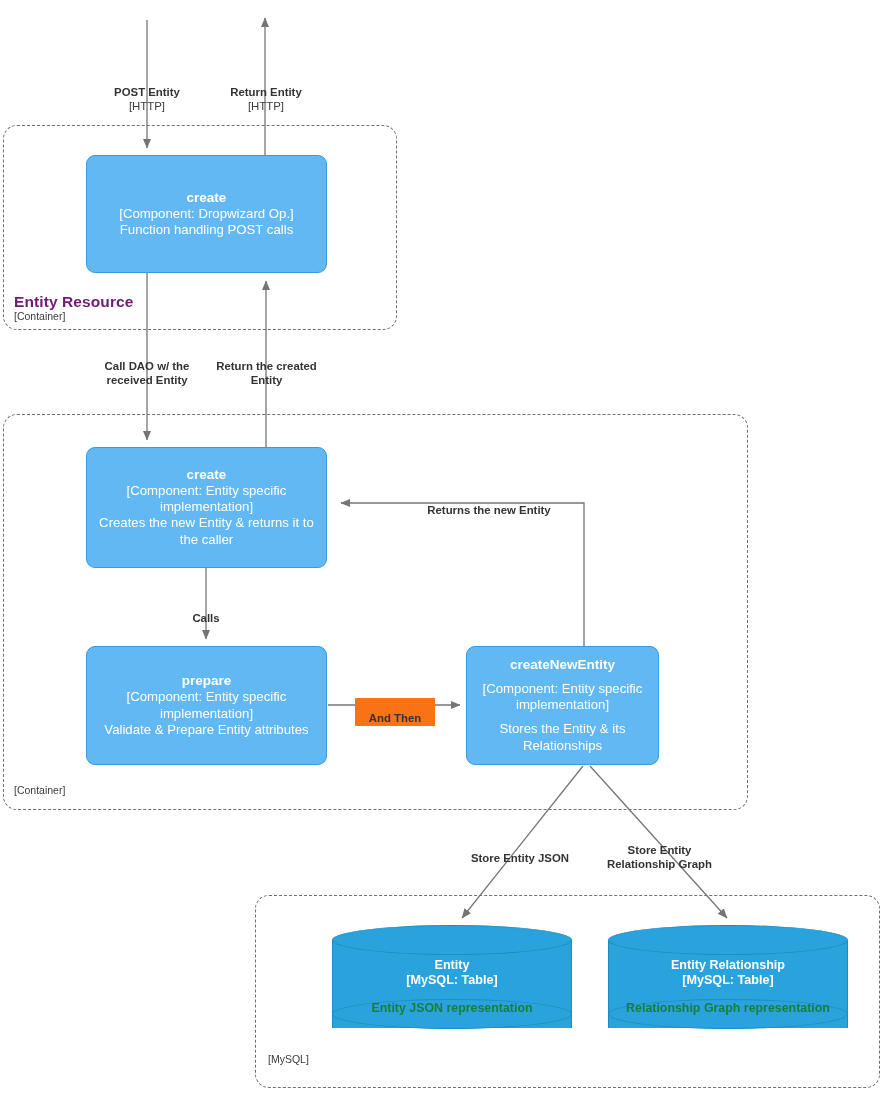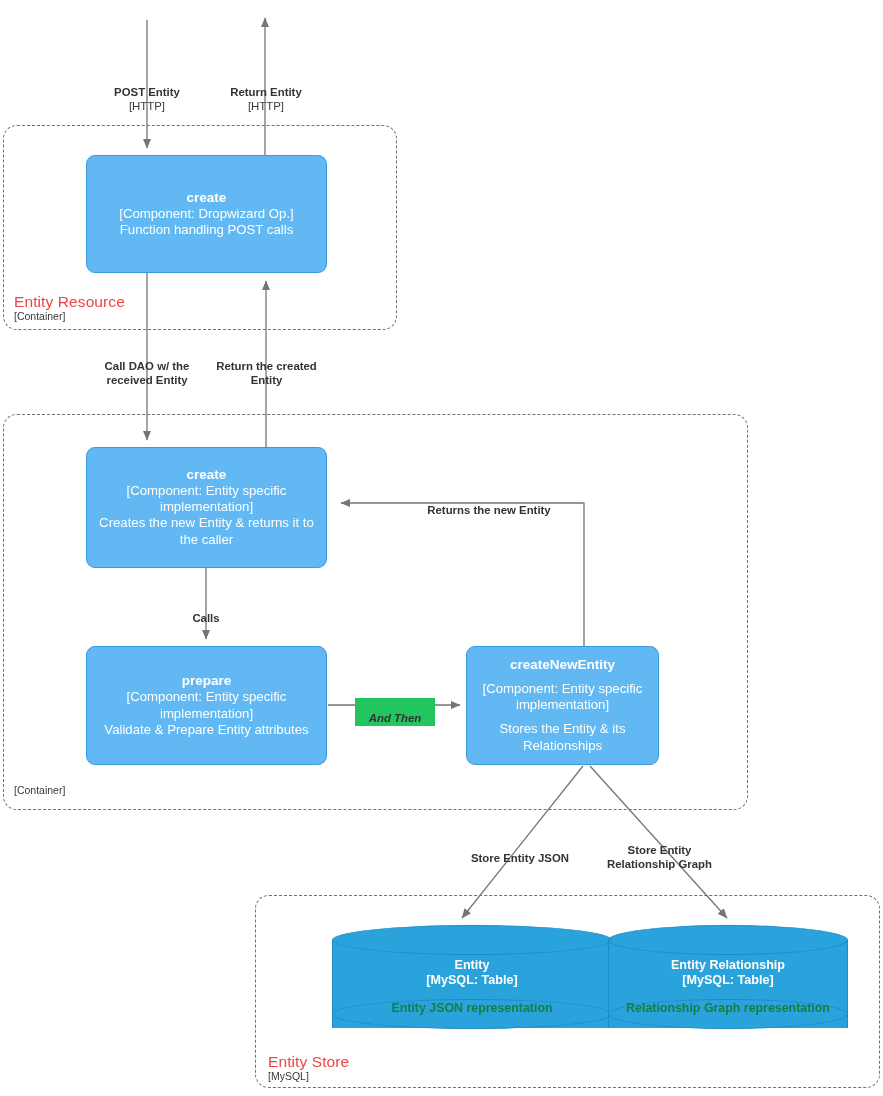--- a/index.html
+++ b/index.html
@@ -34,24 +34,24 @@
     box-sizing: border-box;
     background: transparent;
   }
   .container-caption {
     position: absolute;
     color: #333333;
     line-height: 1.12;
   }
   .container-caption .cc-name {
     font-size: 15.5px;
-    font-weight: normal;
+    font-weight: bold;
     letter-spacing: 0.1px;
     display: block;
-    color: #ef4444;
+    color: #701a75;
   }
   .container-caption .cc-tech {
     font-size: 10.5px;
     font-weight: normal;
     display: block;
     color: #3a3a3a;
     margin-top: 1px;
   }
 
   
@@ -219,21 +219,20 @@
     <span class="cc-tech">[Container]</span>
   </div>
 
   <div class="container-box" style="left:3px; top:414px; width:745px; height:396px;"></div>
   <div class="container-caption" style="left:14px; top:784px; width:260px;">
     <span class="cc-tech">[Container]</span>
   </div>
 
   <div class="container-box" style="left:255px; top:895px; width:625px; height:193px;"></div>
   <div class="container-caption" style="left:268px; top:1053px; width:240px;">
-    <span class="cc-name">Entity Store</span>
     <span class="cc-tech">[MySQL]</span>
   </div>
 
   <div class="component" style="left:86px; top:155px; width:241px; height:118px;">
     <div class="c-title">create</div>
     <div class="c-tech">[Component: Dropwizard Op.]</div>
     <div class="c-desc">Function handling POST calls</div>
   </div>
 
   <div class="component" style="left:86px; top:447px; width:241px; height:121px;">
@@ -247,21 +246,21 @@
     <div class="c-tech">[Component: Entity specific implementation]</div>
     <div class="c-desc">Validate &amp; Prepare Entity attributes</div>
   </div>
 
   <div class="component" style="left:466px; top:646px; width:193px; height:119px;gap:8px;">
     <div class="c-title">createNewEntity</div>
     <div class="c-tech">[Component: Entity specific implementation]</div>
     <div class="c-desc">Stores the Entity &amp; its Relationships</div>
   </div>
 
-  <div class="cylinder" style="left:332px; top:925px; width:240px; height:118px;padding-left:40px;">
+  <div class="cylinder" style="left:332px; top:925px; width:240px; height:118px;">
     <div class="cyl-body" style="top:15px; height:88px;"></div>
     <div class="cyl-bottom" style="top:74px; height:30px;"></div>
     <div class="cyl-top" style="top:0px; height:30px;"></div>
     <div class="cyl-label" style="top:24px; height:76px;">
       <div class="db-title">Entity</div>
       <div class="db-tech">[MySQL: Table]</div>
       <div class="db-desc">Entity JSON representation</div>
     </div>
   </div>
 
@@ -295,21 +294,21 @@
   </div>
 
   <div class="edge-label" style="left:424px; top:490px; width:130px;">
     <span>Returns the new Entity</span>
   </div>
 
   <div class="edge-label" style="left:166px; top:598px; width:80px;">
     <span>Calls</span>
   </div>
 
-  <div class="edge-label" style="left:355px; top:698px; width:80px; background:#22c55e;font-style:italic;">
+  <div class="edge-label" style="left:355px; top:698px; width:80px; background:#f97316;">
     <span>And Then</span>
   </div>
 
   <div class="edge-label" style="left:455px; top:838px; width:130px;">
     <span>Store Entity JSON</span>
   </div>
 
   <div class="edge-label" style="left:592px; top:830px; width:135px;">
     <span>Store Entity Relationship Graph</span>
   </div>

